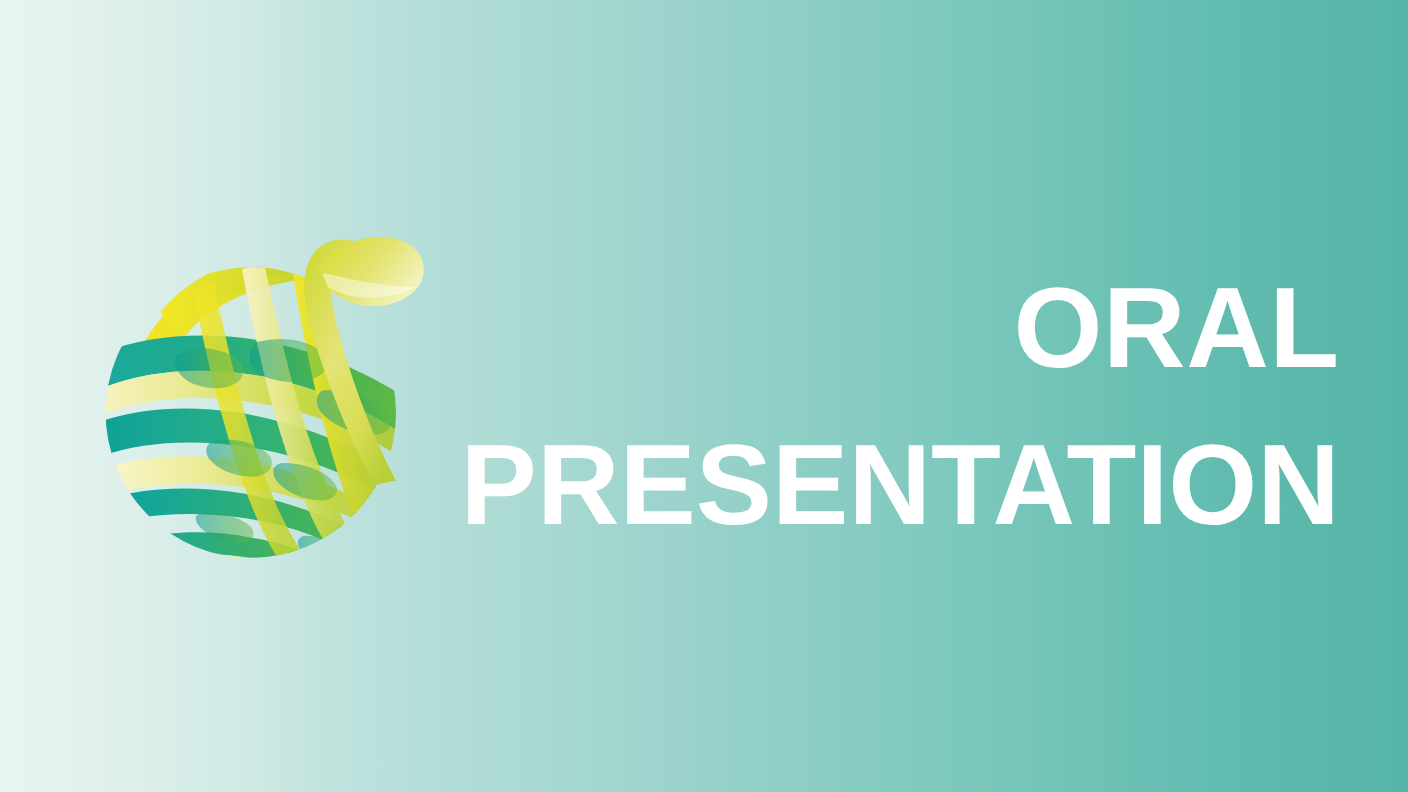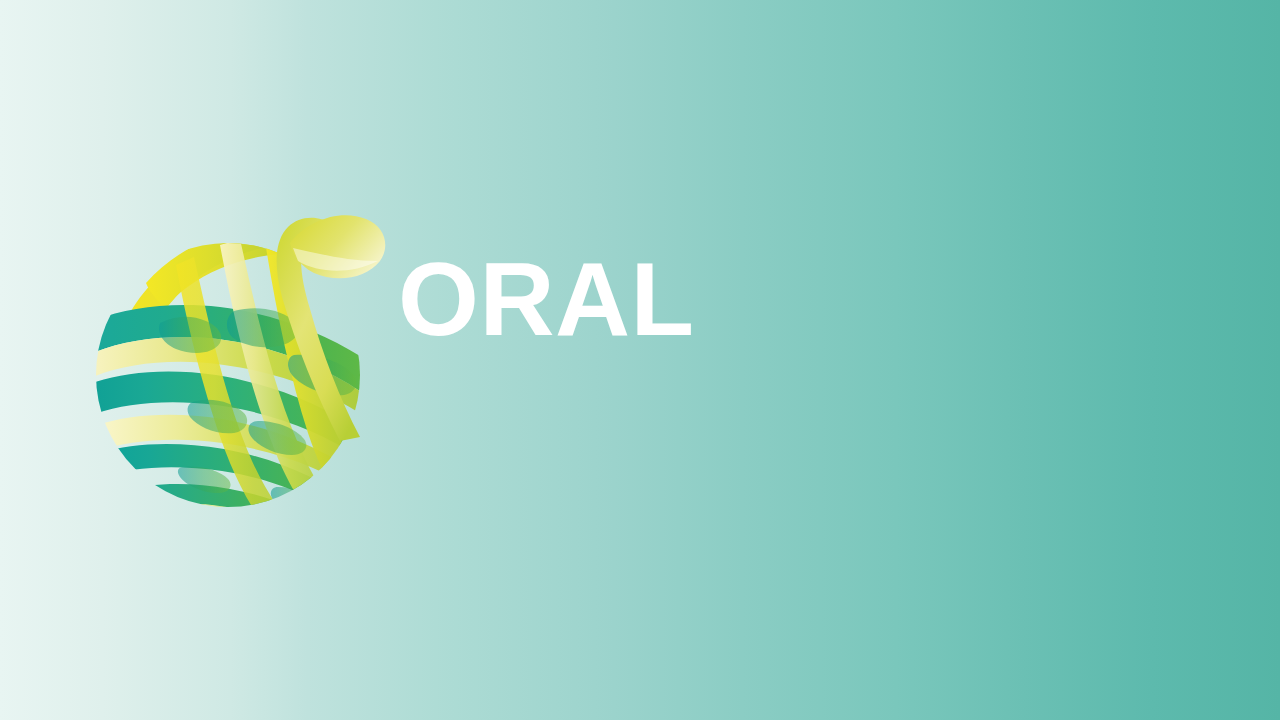--- a/index.html
+++ b/index.html
@@ -30,20 +30,21 @@
         #5dbaad 90%,
         #55b5a6 100%);
     overflow: hidden;
   }
   #slide-inner {
     position: absolute;
     inset: 0;
     display: flex;
     flex-direction: row;
     align-items: center;
+    text-align: right;
   }
   .logo-wrap {
     position: absolute;
     left: 88px;
     top: 205px;
     width: 300px;
     height: 315px;
   }
   .logo-wrap svg {
     display: block;
@@ -223,16 +224,17 @@
                  C 210 54 214 78 222 104 C 234 148 252 194 272 232 Z"></path>
 
         <path fill="url(#gLeaf)" d="M 202 38 C 220 14 254 4 278 14 C 298 22 302 42 292 56
                  C 278 74 248 78 226 68 C 214 62 205 51 202 38 Z"></path>
         <path fill="#ffffff" opacity="0.45" d="M 205 43 C 228 48 258 56 290 56 C 262 70 230 68 210 56 Z"></path>
       </svg>
     </div>
 
     <div class="title-block">
       <div class="title-line line1">ORAL</div>
+      <div class="title-line line2">PRESENTATION</div>
     </div>
 
   </div>
 </div>
 
 </body></html>

